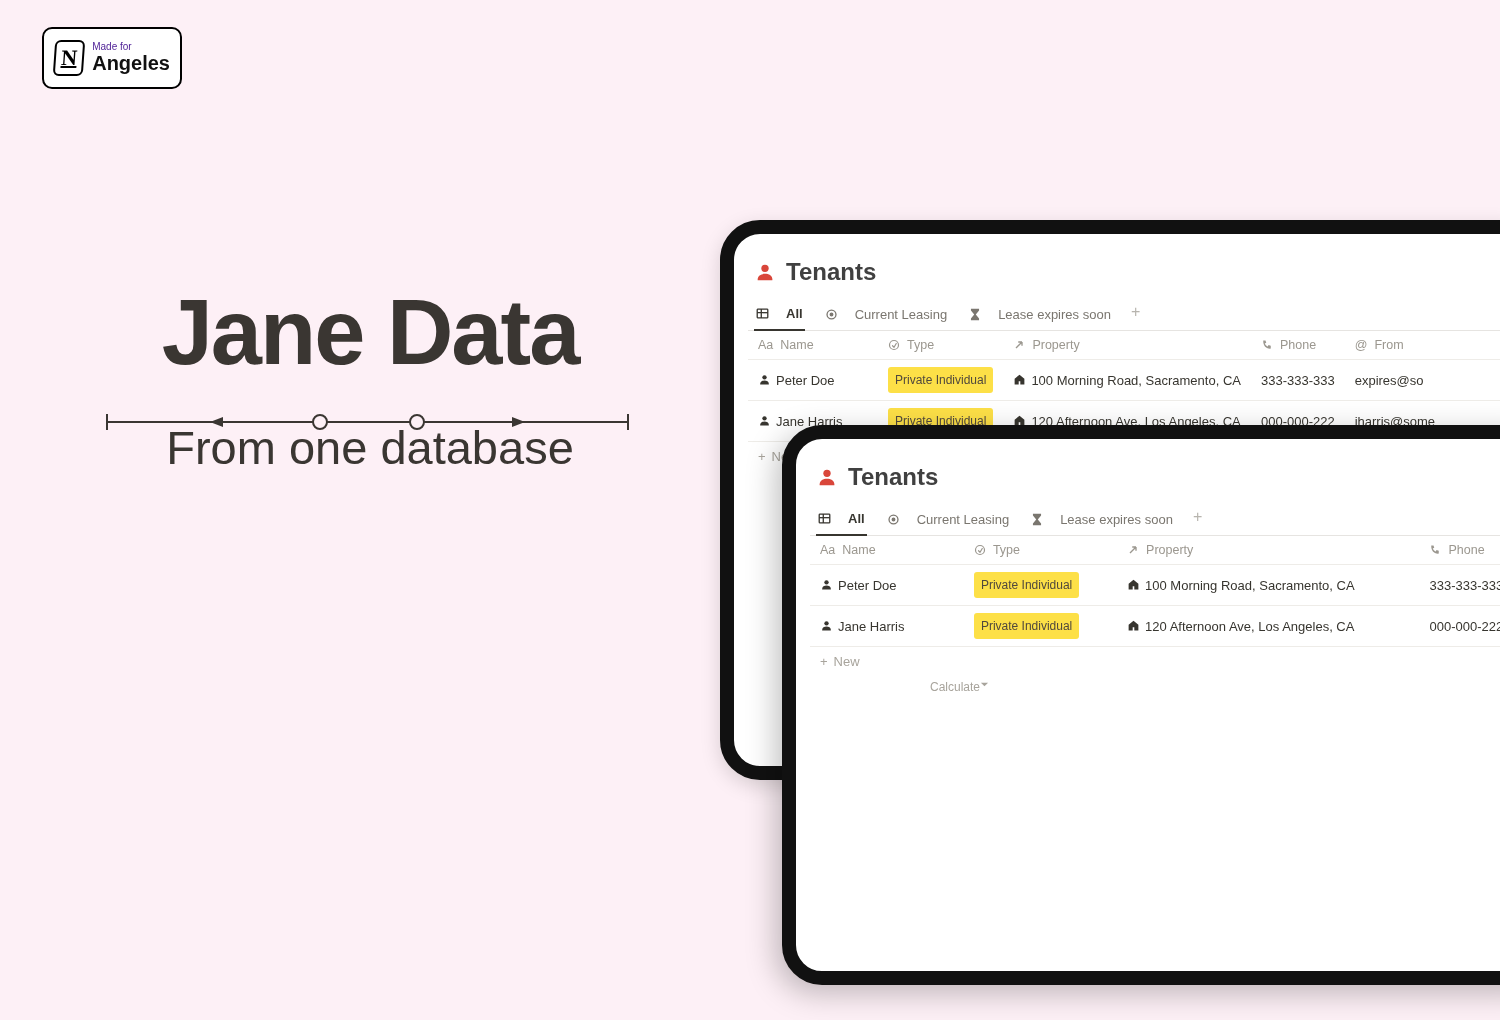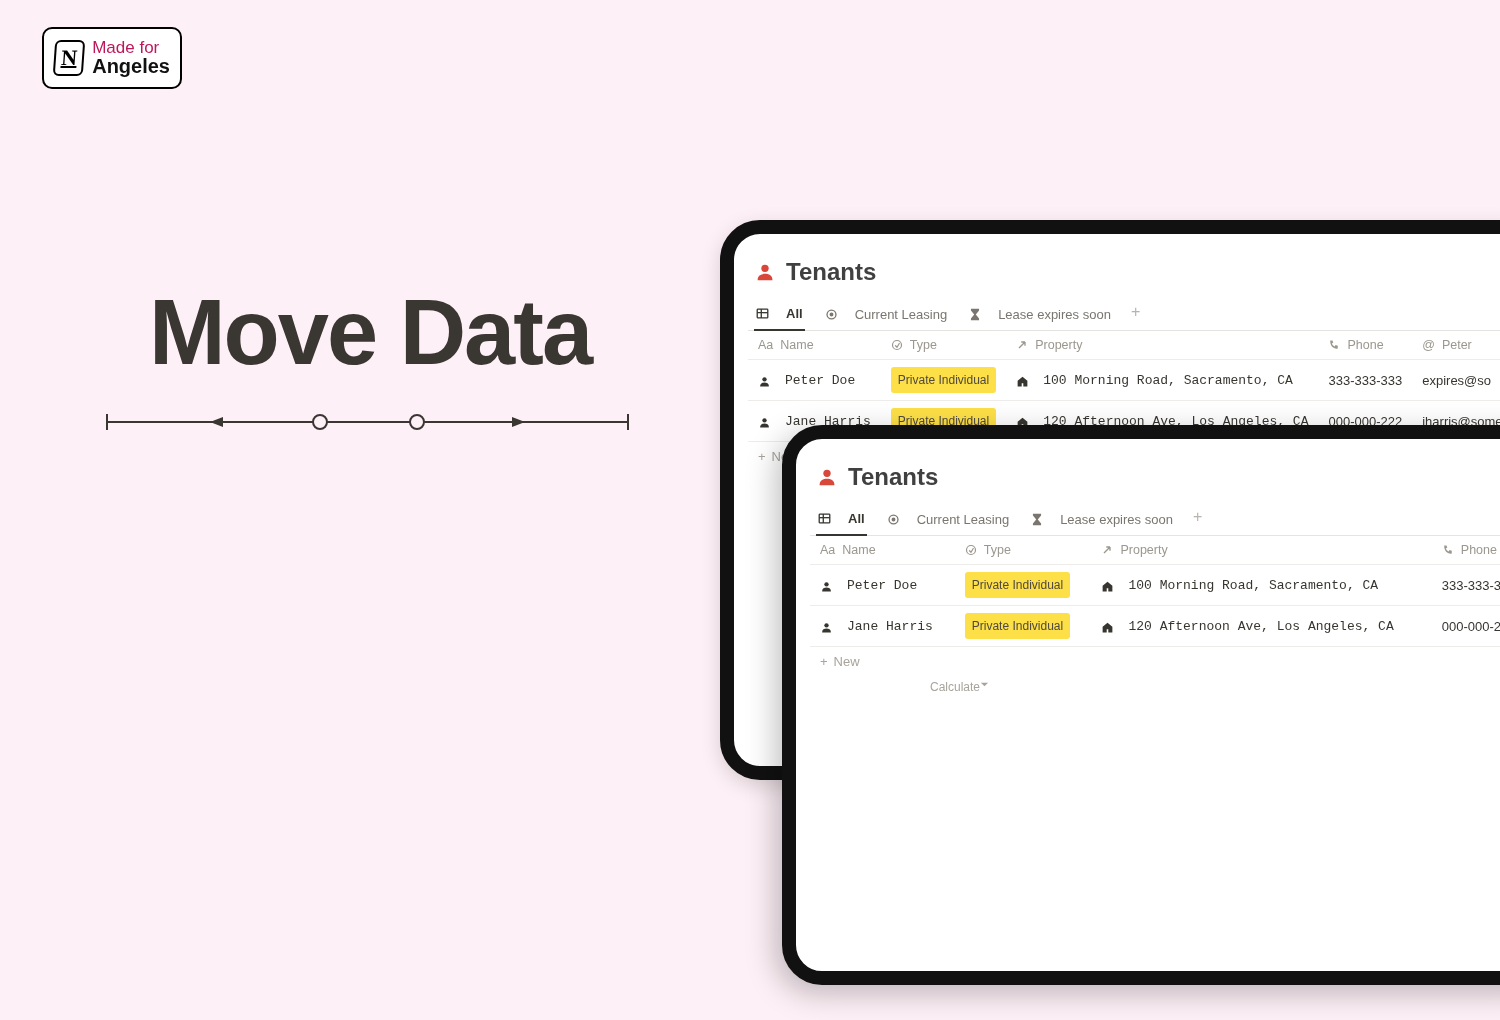--- a/index.html
+++ b/index.html
@@ -42,21 +42,21 @@
   justify-content: center;
 }
 .notion-glyph span {
   font-family: Georgia, "Times New Roman", serif;
   font-weight: 900;
   font-size: 22px;
   text-decoration: underline;
   text-decoration-thickness: 2px;
 }
 .badge-text { line-height: 1.05; }
-.badge-text .small { font-size: 17px; color: #be185d; }
+.badge-text .small { font-size: 10px; color: #4c1d95; }
 .badge-text .big { font-size: 20px; font-weight: 700; color: #111; }
 
 
 .headline {
   position: absolute;
   left: 105px;
   top: 280px;
   width: 530px;
   text-align: center;
 }
@@ -132,21 +132,21 @@
 .table { width: 100%; font-size: 13px; border-collapse: collapse; }
 .table th, .table td {
   text-align: left;
   padding: 7px 10px;
   border-bottom: 1px solid #eeece8;
   white-space: nowrap;
   font-weight: 400;
 }
 .table th { color: #9b978f; font-size: 12.5px; font-weight: 400; }
 .th-inner { display: flex; align-items: center; gap: 7px; }
-.cell-inner { display: flex; align-items: flex-end; gap: 14px; font-family: Liberation Mono, monospace; }
+.cell-inner { display: flex; align-items: flex-start; gap: 5px; }
 .tag {
   display: inline-block;
   background: #fde047;
   color: #50483d;
   font-size: 12px;
   padding: 6px 7px;
   border-radius: 3px;
 }
 .row-name { font-weight: 500; color: #37352f; }
 
@@ -174,23 +174,23 @@
     <div class="notion-glyph">
       <span>N</span>
     </div>
     <div class="badge-text">
       <div class="small">Made for</div>
       <div class="big">Angeles</div>
     </div>
   </div>
 
   <div class="headline">
-    <h1>Move Data</h1>
+    <h1>Jane Data</h1>
     <p>
-      <br>
+      <span>From one database</span><br>
     </p>
   </div>
 
   <svg class="divider" viewBox="0 0 525 24">
     <line x1="2" y1="12" x2="523" y2="12" stroke="#3a3632" stroke-width="2"></line>
     <line x1="2" y1="4" x2="2" y2="20" stroke="#3a3632" stroke-width="2"></line>
     <line x1="523" y1="4" x2="523" y2="20" stroke="#3a3632" stroke-width="2"></line>
     <polygon points="105,12 118,7 118,17" fill="#3a3632"></polygon>
     <circle cx="215" cy="12" r="7" fill="#fdf0f6" stroke="#3a3632" stroke-width="2"></circle>
     <circle cx="312" cy="12" r="7" fill="#fdf0f6" stroke="#3a3632" stroke-width="2"></circle>
@@ -265,21 +265,21 @@
                 <div class="th-inner">
                   <svg width="12" height="12" viewBox="0 0 16 16" fill="#9b978f">
                     <path d="M3 2l3 0 1 3-2 1c1 2 2 3 4 4l1-2 3 1 0 3c0 1-1 1-1 1-6 0-9-5-9-10 0 0 0-1 0-1z"></path>
                   </svg>
                   <span>Phone</span>
                 </div>
               </th>
             <th>
                 <div class="th-inner">
                   <span>@</span>
-                  <span>Peter</span>
+                  <span>From</span>
                 </div>
               </th>
           </tr>
         </thead>
         <tbody>
           <tr>
             <td>
                 <div class="cell-inner">
                   <svg width="13" height="13" viewBox="0 0 24 24" fill="#37352f">
                     <circle cx="12" cy="8" r="4"></circle>

